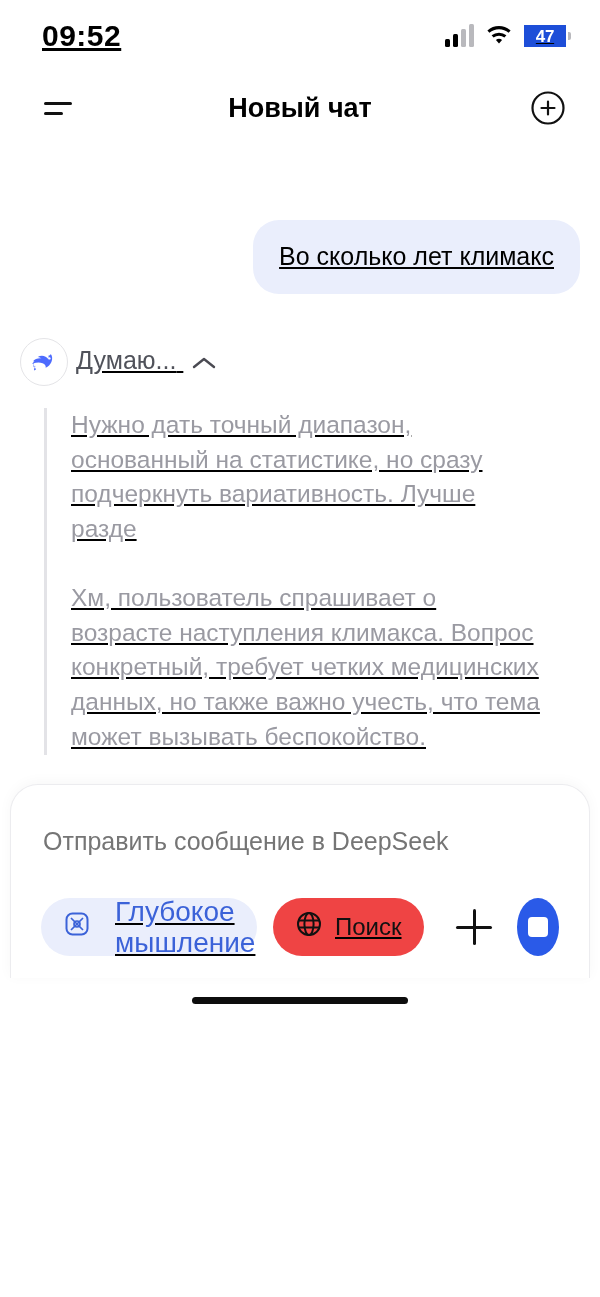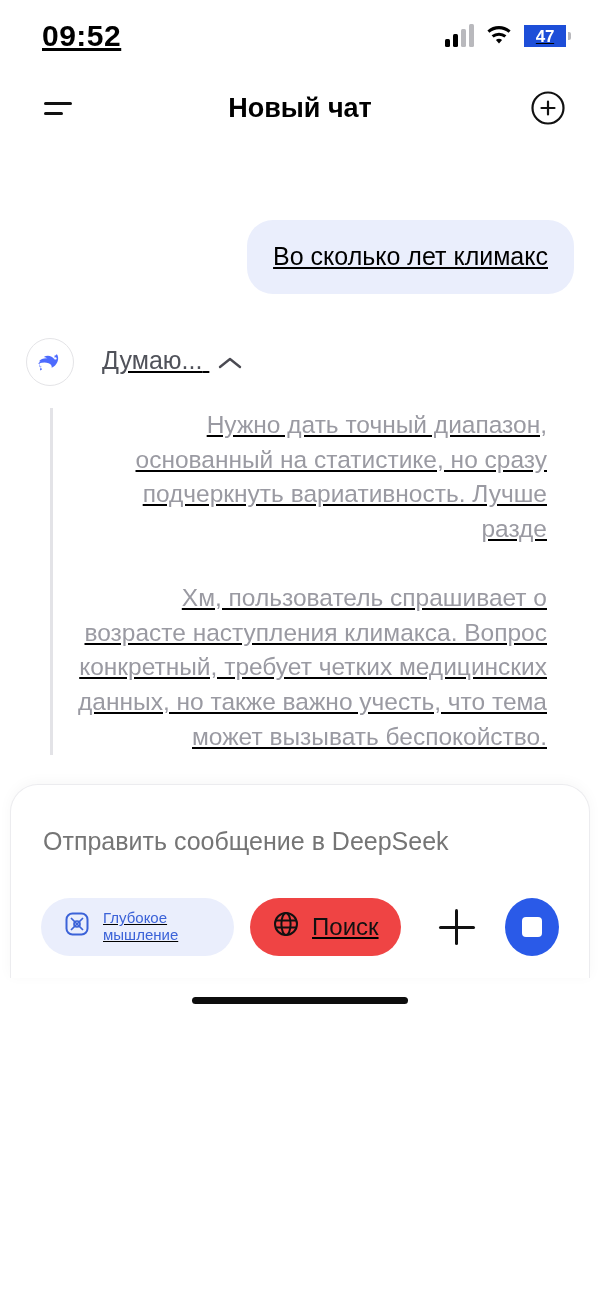--- a/index.html
+++ b/index.html
@@ -114,43 +114,42 @@
   .newchat-btn {
     width: 44px; height: 44px;
     display: flex; align-items: center; justify-content: center;
   }
 
   
   .scroll {
     flex: 1 1 auto;
     position: relative;
     overflow: hidden;
-    padding: 0 26px;
-    text-align: right;
+    padding: 0 20px;
   }
   .user-row {
     display: flex;
     justify-content: flex-end;
     margin-top: 76px;
   }
   .user-bubble {
     background: #eaeefc;
     color: #000;
     font-size: 25px;
     line-height: 1.35;
     border-radius: 26px;
     padding: 20px 26px;
     max-width: 86%;
   }
 
   .ai-block { margin-top: 44px; }
   .ai-head {
     display: flex;
     align-items: center;
-    gap: 28px;
+    gap: 8px;
   }
   .ai-avatar {
     width: 48px; height: 48px;
     border-radius: 50%;
     background: #ffffff;
     border: 1px solid #e4e4e7;
     display: flex; align-items: center; justify-content: center;
     flex: 0 0 48px;
   }
   .thinking-label {
@@ -211,23 +210,24 @@
     height: 58px;
     border-radius: 29px;
     padding: 0 22px;
     font-size: 22px;
   }
   .chip-deep {
     background: #eaeefc;
     color: #3b62d8;
   }
   .chip-deep .chip-label {
-    font-size: 15px;
+    font-size: 28px;
     line-height: 1.12;
     max-width: 120px;
+    margin-left: 12px;
   }
   .chip-search {
     background: #ef4444;
     color: #111;
     font-size: 24px;
   }
   .spacer { flex: 1 1 auto; }
   .plus-btn {
     width: 52px; height: 52px;
     display: flex; align-items: center; justify-content: center;

